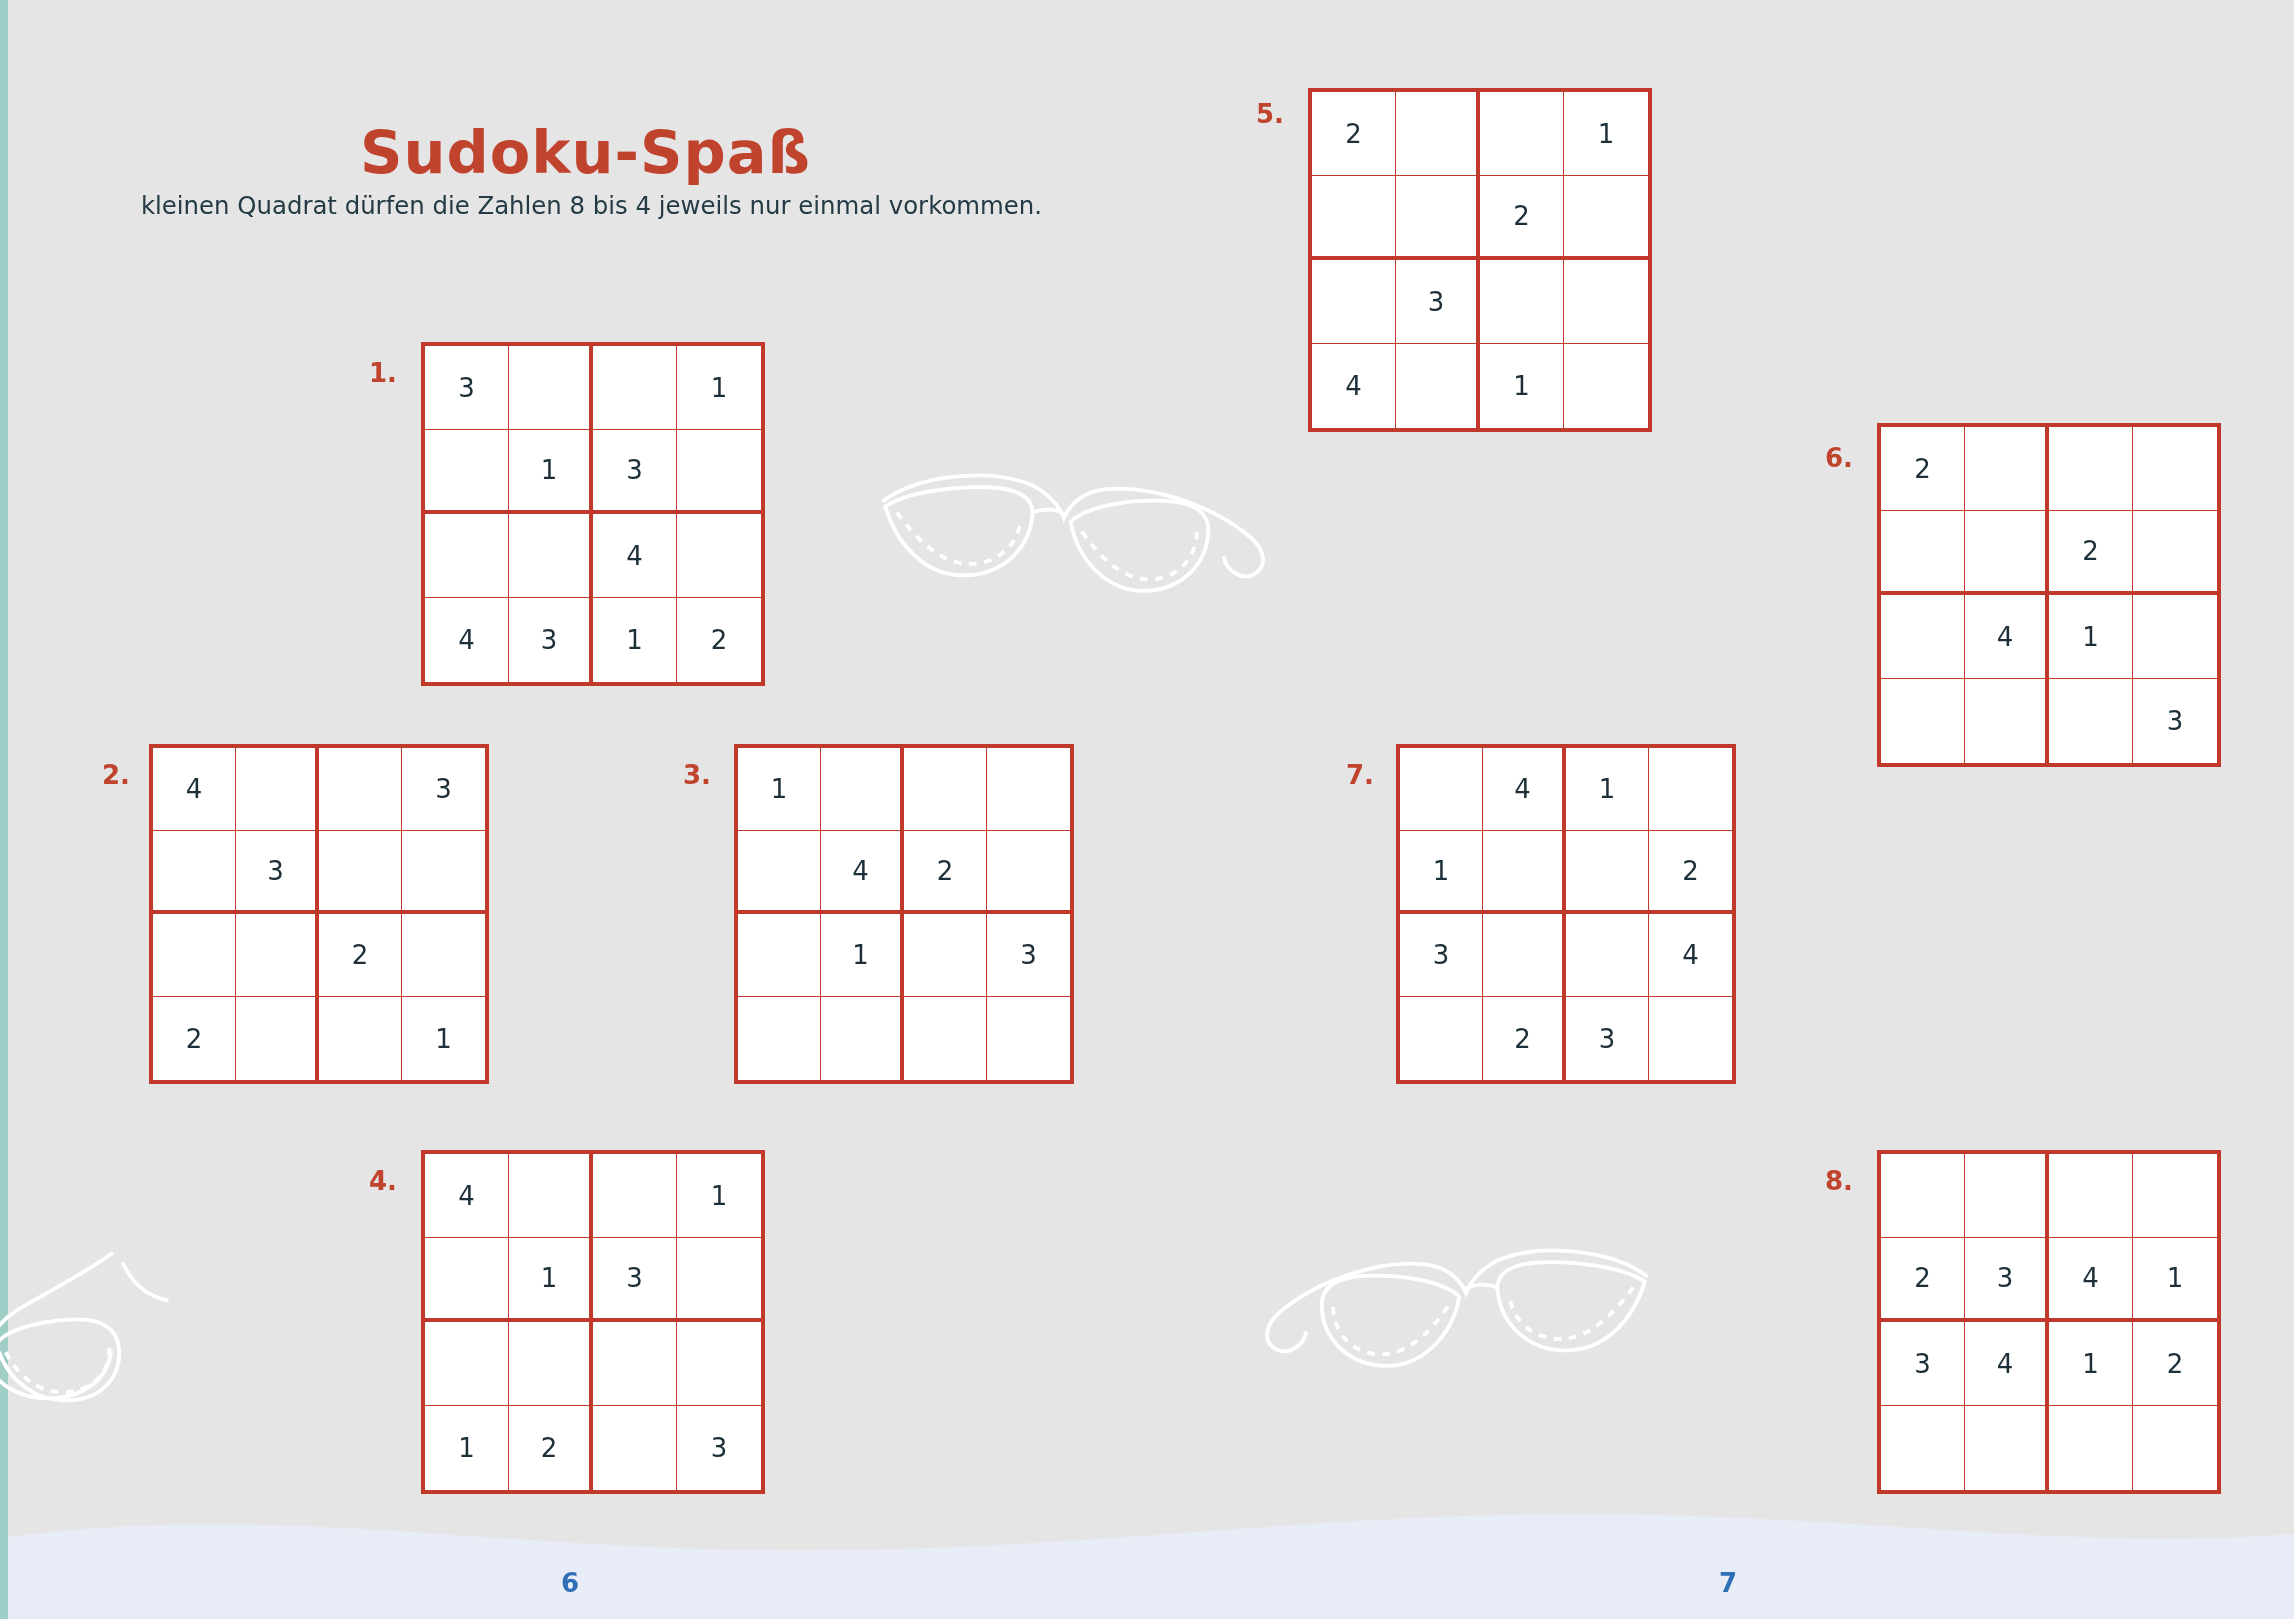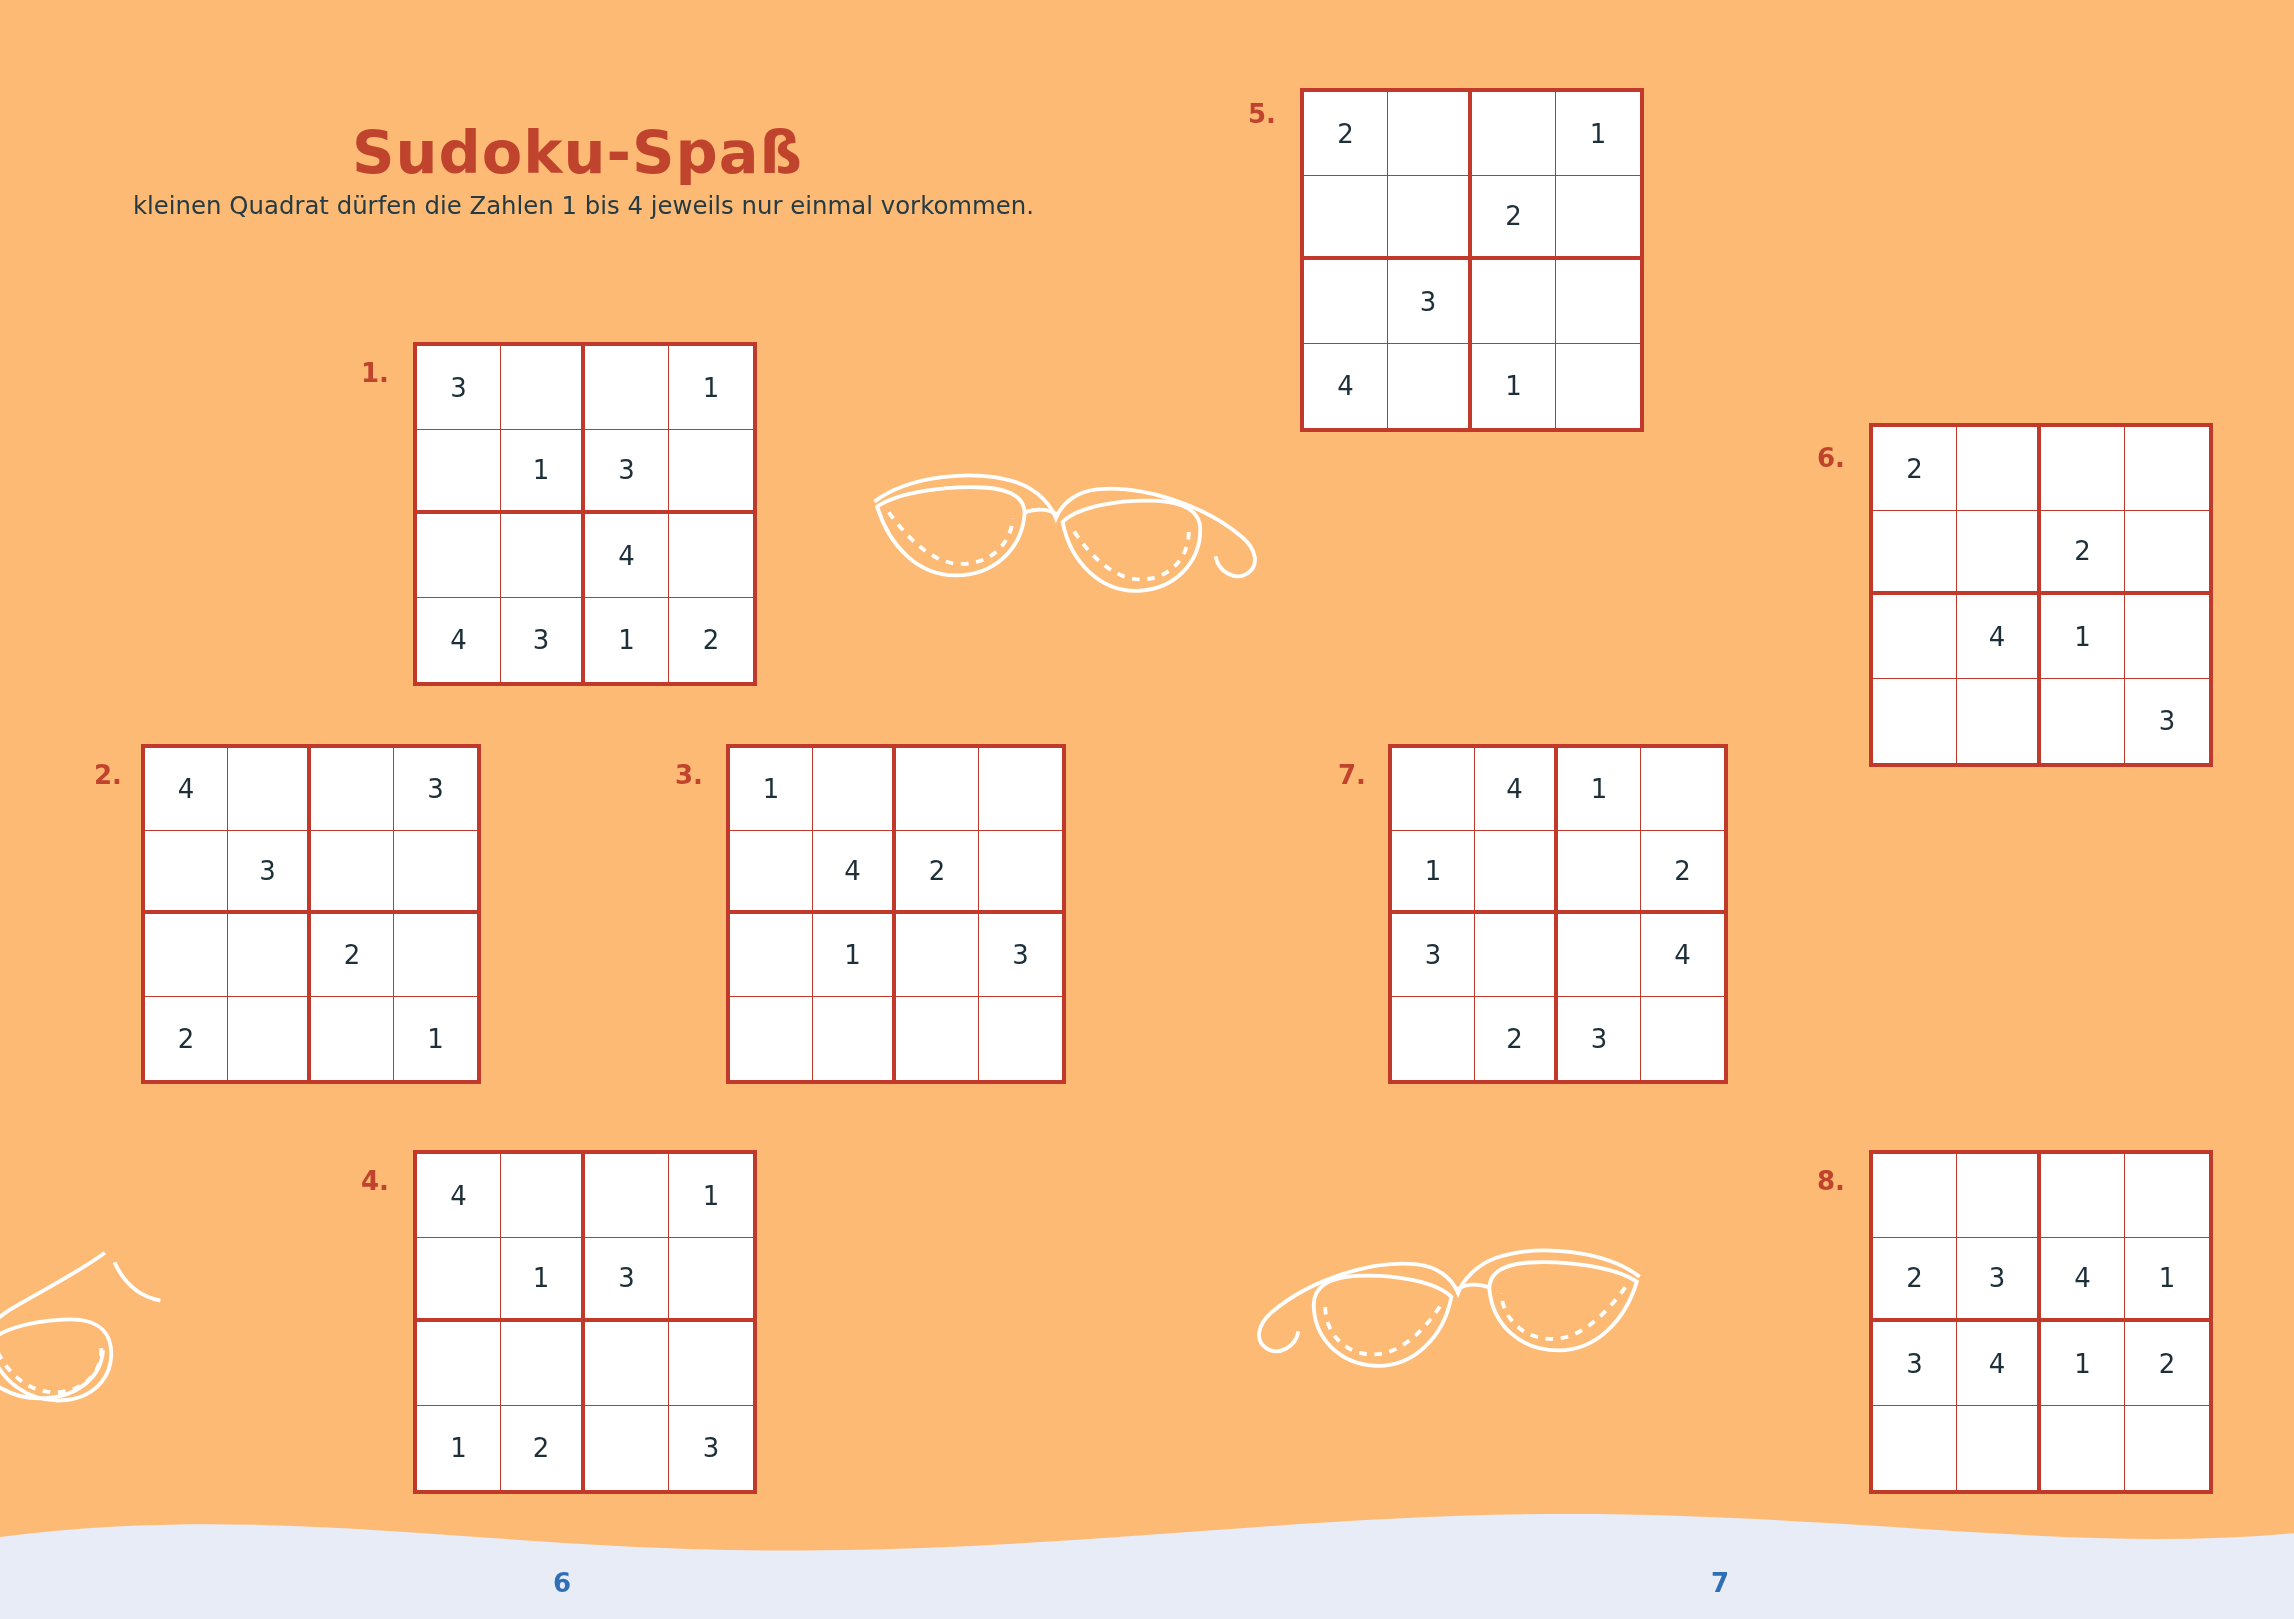--- a/index.html
+++ b/index.html
@@ -10,21 +10,22 @@
     width: 2294px;
     height: 1619px;
     background: #9fcec6;
     font-family: "DejaVu Sans", sans-serif;
     overflow: hidden;
     position: relative;
   }
   .page {
     position: absolute;
     inset: 0;
-    background: #fdba74;
+    background: #e5e5e5;
+    margin-left: 8px;
   }
   
   .footer-wave {
     position: absolute;
     left: 0;
     bottom: 0;
     width: 2294px;
     height: 124px;
   }
   .footer-wave svg { display: block; width: 2294px; height: 124px; }
@@ -102,21 +103,21 @@
   .glasses svg { display: block; }
 </style>
 </head>
 <body>
 
 <div class="page">
 
   <h1 class="title">Sudoku-Spaß</h1>
 
   <div class="intro">
-    <div>kleinen Quadrat dürfen die Zahlen 1 bis 4 jeweils nur einmal vorkommen.</div>
+    <div>kleinen Quadrat dürfen die Zahlen 8 bis 4 jeweils nur einmal vorkommen.</div>
   </div>
 
   <div id="puzzle-layer">
       <div class="label" style="left: 361px; top: 358px;">1.</div>
       <div class="sudoku" style="left: 413px; top: 342px;">
         <div class="grid" style="--c: 84px;">
           <div class="cell">3</div>
           <div class="cell thickright"></div>
           <div class="cell"></div>
           <div class="cell lastcol">1</div>

